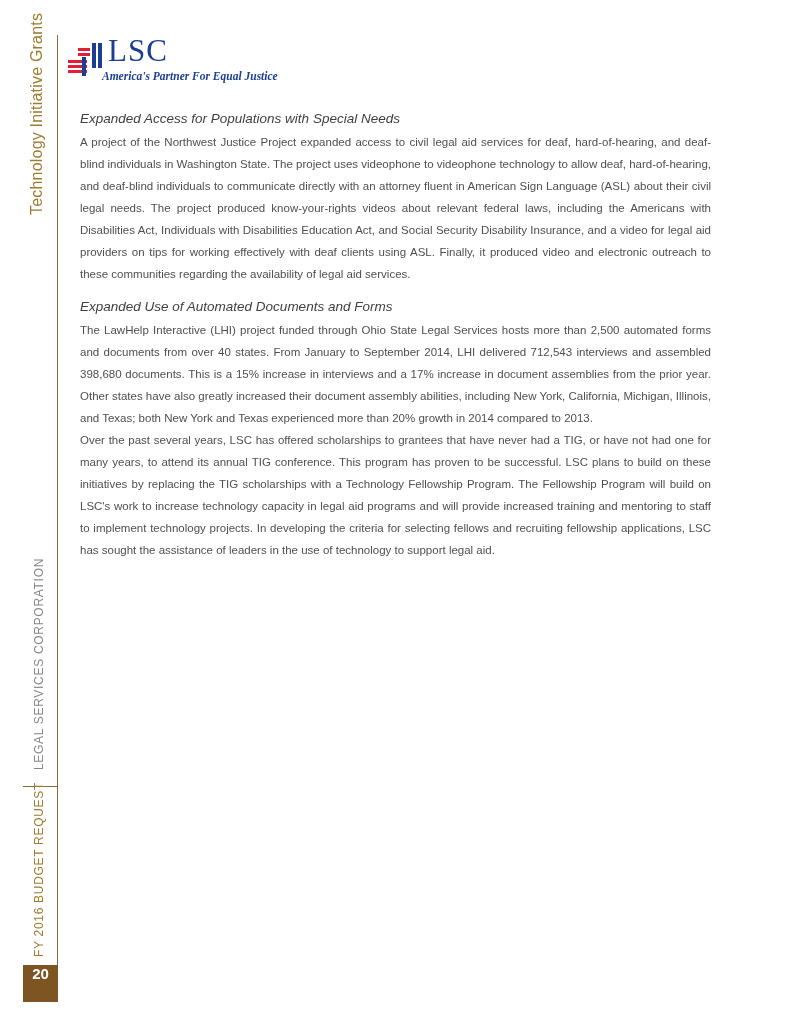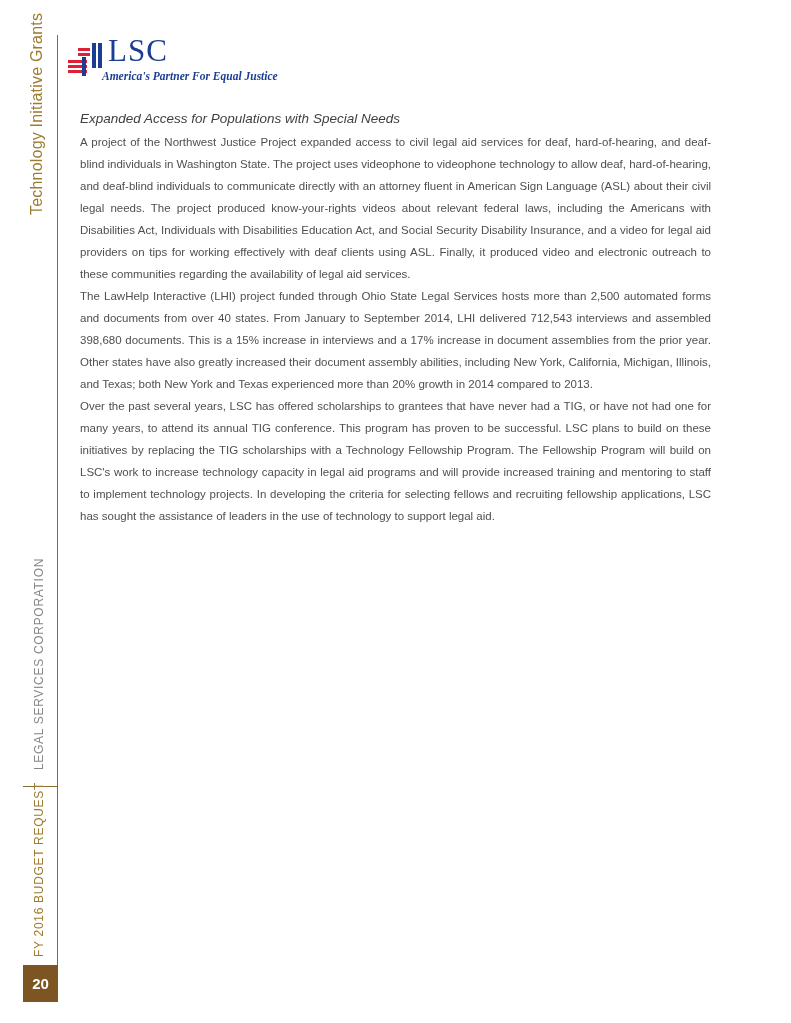--- a/index.html
+++ b/index.html
@@ -15,21 +15,21 @@
   .v-label {
     position:absolute; white-space:nowrap;
     transform-origin:0 0; transform:rotate(-90deg);
   }
   .v-label.tig { left:28px; top:215px; font-size:16px; color:#9D7B2F; letter-spacing:0.2px; }
   .v-label.org { left:32px; top:770px; font-size:12px; color:#85878A; letter-spacing:0.7px; }
   .v-label.fy  { left:32px; top:957px; font-size:12px; color:#9D7B2F; letter-spacing:0.7px; }
   .page-box {
     position:absolute; left:23px; top:965px; width:35px; height:37px;
     background:#7C5522; color:#ffffff; font-weight:bold; font-size:15px;
-    display:flex; align-items:center; justify-content:center;
+    display:flex; justify-content:center;
   }
 
   
   .content { position:absolute; left:80px; top:40px; width:631px; }
 
   .logo { position:relative; margin-left:-12px; height:48px;text-align:right; }
   .logo svg { position:absolute; left:0; top:3px; }
   .logo-acronym {
     position:absolute; left:40px; top:-7px;
     font-family:"Liberation Serif", serif; font-size:31px;
@@ -88,20 +88,21 @@
       <span class="logo-acronym">LSC</span>
       <div class="logo-tagline">America's Partner For Equal Justice</div>
     </header>
 
     <section>
       <div class="sec-heading first">Expanded Access for Populations with Special Needs</div>
       <p class="body-text">A project of the Northwest Justice Project expanded access to civil legal aid services for deaf, hard-of-hearing, and deaf-blind individuals in Washington State. The project uses videophone to videophone technology to allow deaf, hard-of-hearing, and deaf-blind individuals to communicate directly with an attorney fluent in American Sign Language (ASL) about their civil legal needs. The project produced know-your-rights videos about relevant federal laws, including the Americans with Disabilities Act, Individuals with Disabilities Education Act, and Social Security Disability Insurance, and a video for legal aid providers on tips for working effectively with deaf clients using ASL. Finally, it produced video and electronic outreach to these communities regarding the availability of legal aid services.</p>
     </section>
 
     <section>
+      <div class="sec-heading">Expanded Use of Automated Documents and Forms</div>
       <p class="body-text">The LawHelp Interactive (LHI) project funded through Ohio State Legal Services hosts more than 2,500 automated forms and documents from over 40 states. From January to September 2014, LHI delivered 712,543 interviews and assembled 398,680 documents. This is a 15% increase in interviews and a 17% increase in document assemblies from the prior year. Other states have also greatly increased their document assembly abilities, including New York, California, Michigan, Illinois, and Texas; both New York and Texas experienced more than 20% growth in 2014 compared to 2013.</p>
     </section>
 
     <section>
       <p class="body-text">Over the past several years, LSC has offered scholarships to grantees that have never had a TIG, or have not had one for many years, to attend its annual TIG conference. This program has proven to be successful. LSC plans to build on these initiatives by replacing the TIG scholarships with a Technology Fellowship Program. The Fellowship Program will build on LSC's work to increase technology capacity in legal aid programs and will provide increased training and mentoring to staff to implement technology projects. In developing the criteria for selecting fellows and recruiting fellowship applications, LSC has sought the assistance of leaders in the use of technology to support legal aid.</p>
     </section>
 
   </main>
 </div>
 

